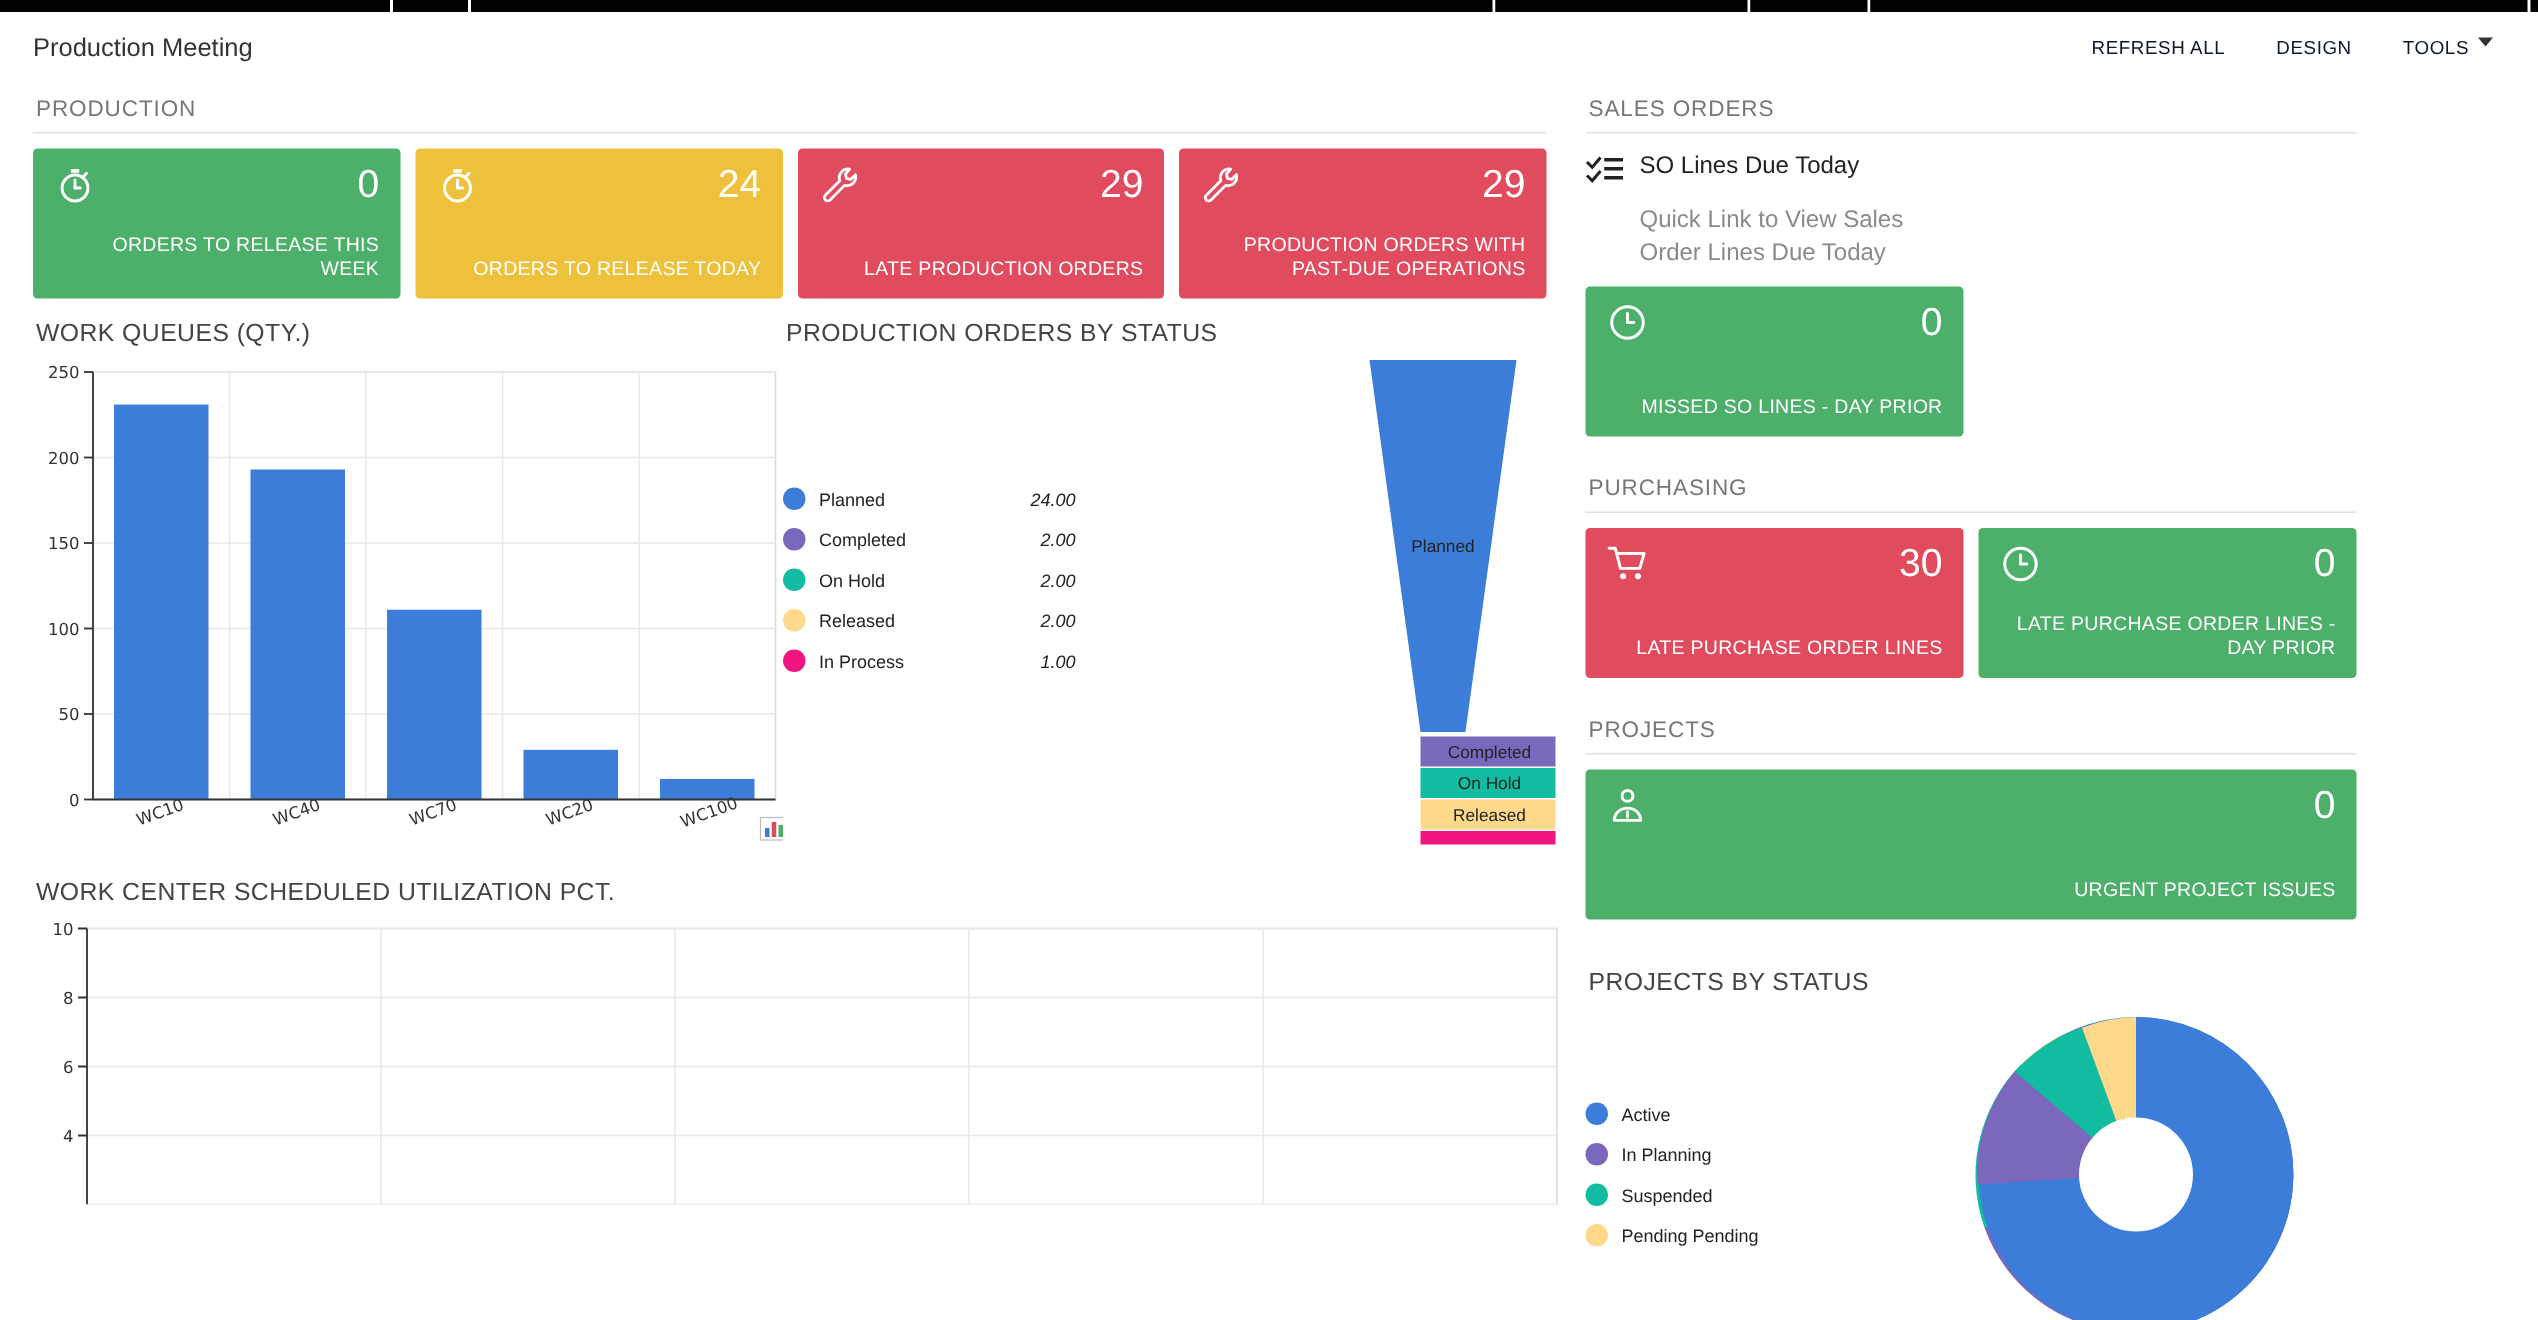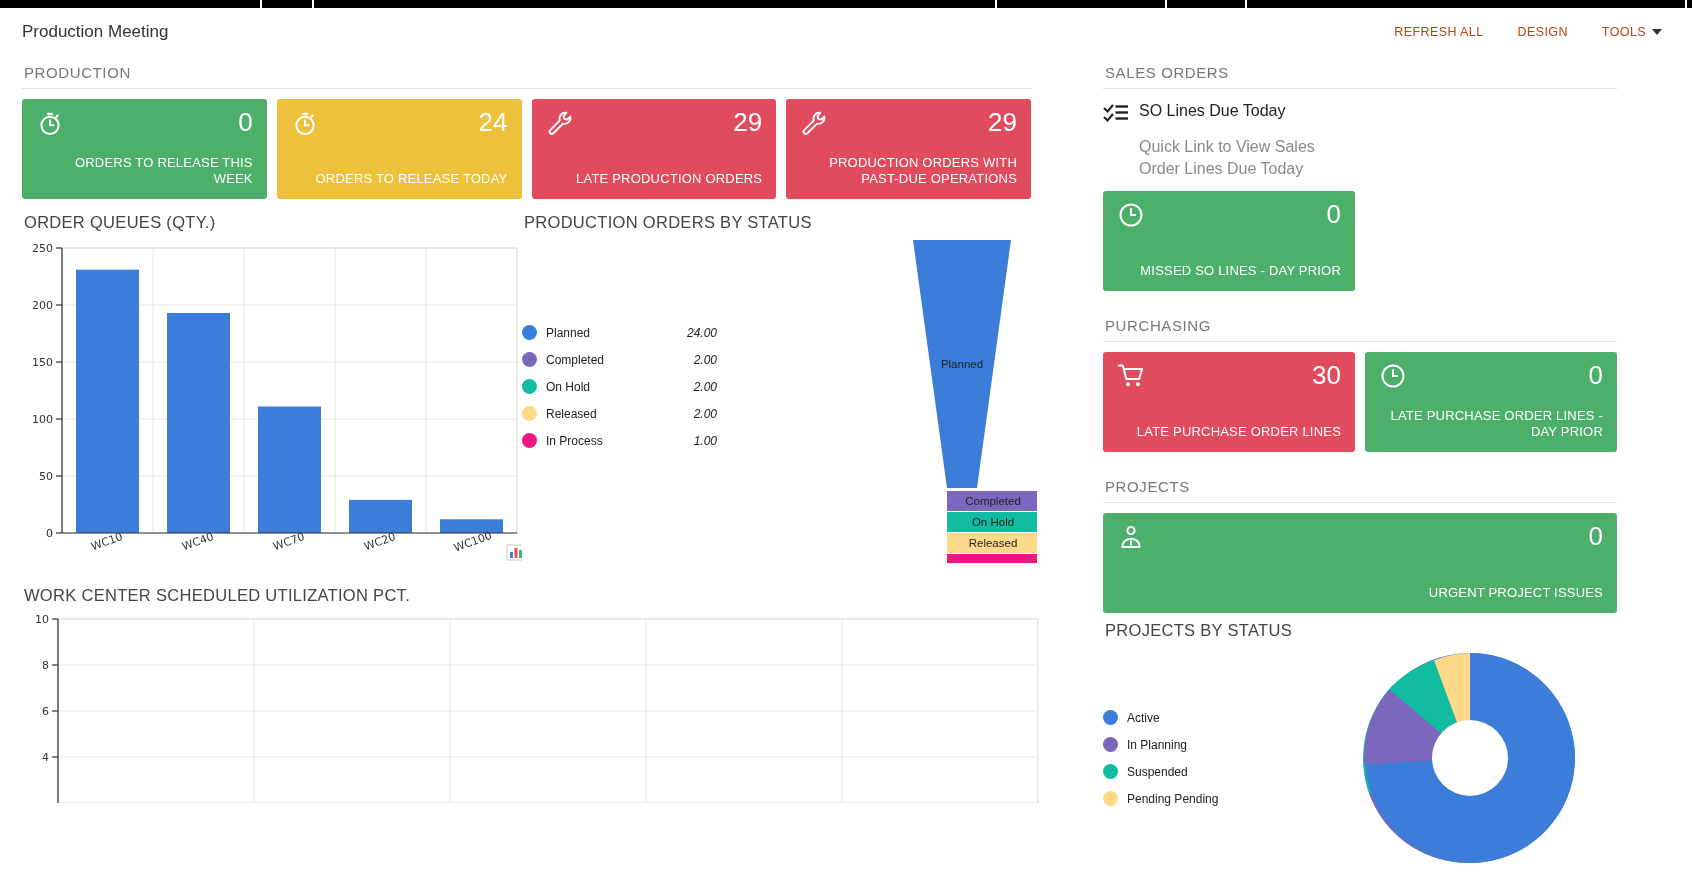--- a/index.html
+++ b/index.html
@@ -17,27 +17,27 @@
   .browser-chrome .seg { height: 8px; background:#000; border-right: 2px solid #fff; }
 
   .topbar {
     height: 48px; display: flex; align-items: center;
     padding: 0 22px; justify-content: space-between;
     background:#fff;
   }
   .page-title { font-size: 17px; color: #333; font-weight: 400; }
   .top-actions { display:flex; align-items:center; gap: 34px; padding-right: 8px; }
   .top-action {
-    font-size: 12.5px; letter-spacing: .4px; color:#c2410c;
+    font-size: 12.5px; letter-spacing: .4px; color:#0f172a;
     cursor:pointer; text-transform: uppercase;
-    display:flex; align-items:center; gap:6px;
+    display:flex; align-items:flex-start; gap:6px;
   }
   .caret { width:0;height:0;border-left:5px solid transparent;border-right:5px solid transparent;border-top:6px solid #333; }
 
-  .layout { display:flex; width:1452px; height: 824px; gap: 46px; }
+  .layout { display:flex; width:1452px; height: 824px; }
   .col-left { width: 1045px; padding: 0 14px 0 22px; }
   .col-right { width: 647px; padding: 0 22px 0 12px; }
 
   .section-label {
     font-size: 15px; color: #777; letter-spacing: .6px;
     padding: 8px 0 7px 2px; border-bottom: 1px solid #e2e2e2;
     margin-bottom: 10px;
   }
 
   .tile-row { display:flex; gap: 10px; }
@@ -170,21 +170,21 @@
           </svg>
           <div class="tile-value">29</div>
         </div>
         <div class="tile-label">PRODUCTION ORDERS WITH PAST-DUE OPERATIONS</div>
       </div>
     </div>
 
     <div class="charts-row">
 
       <div class="wq-wrap">
-        <div class="chart-title">ORDER QUEUES (QTY.)</div>
+        <div class="chart-title">WORK QUEUES (QTY.)</div>
         <svg width="500" height="330" viewBox="0 0 500 330">
 
           <rect x="40" y="8" width="455" height="285" fill="#ffffff" stroke="#d9d9d9" stroke-width="1"></rect>
 
           <line class="grid-line" x1="40" y1="8" x2="495" y2="8"></line>
           <line class="grid-line" x1="40" y1="65" x2="495" y2="65"></line>
           <line class="grid-line" x1="40" y1="122" x2="495" y2="122"></line>
           <line class="grid-line" x1="40" y1="179" x2="495" y2="179"></line>
           <line class="grid-line" x1="40" y1="236" x2="495" y2="236"></line>
 
@@ -374,21 +374,21 @@
           <circle cx="12" cy="6.5" r="3.1" fill="none" stroke="#fff" stroke-width="1.7"></circle>
           <path d="M4.5 20.5c0-4.2 3.4-7 7.5-7s7.5 2.8 7.5 7z" fill="none" stroke="#fff" stroke-width="1.7" stroke-linejoin="round"></path>
           <line x1="12" y1="15.5" x2="12" y2="18.5" stroke="#fff" stroke-width="1.6" stroke-linecap="round"></line>
           <circle cx="12" cy="20.2" r="0.9" fill="#fff"></circle>
         </svg>
         <div class="tile-value">0</div>
       </div>
       <div class="tile-label">URGENT PROJECT ISSUES</div>
     </div>
 
-    <div class="chart-title" style="margin-top:8px">PROJECTS BY STATUS</div>
+    <div class="chart-title" style="margin-top:33px">PROJECTS BY STATUS</div>
 
     <div style="display:flex;">
       <div style="width:212px; padding-top:62px;">
         <div class="legend-item" style="margin-bottom:12px">
           <span class="legend-dot" style="background:#3b7dd8"></span>
           <span>Active</span>
         </div>
         <div class="legend-item" style="margin-bottom:12px">
           <span class="legend-dot" style="background:#7b68bd"></span>
           <span>In Planning</span>

